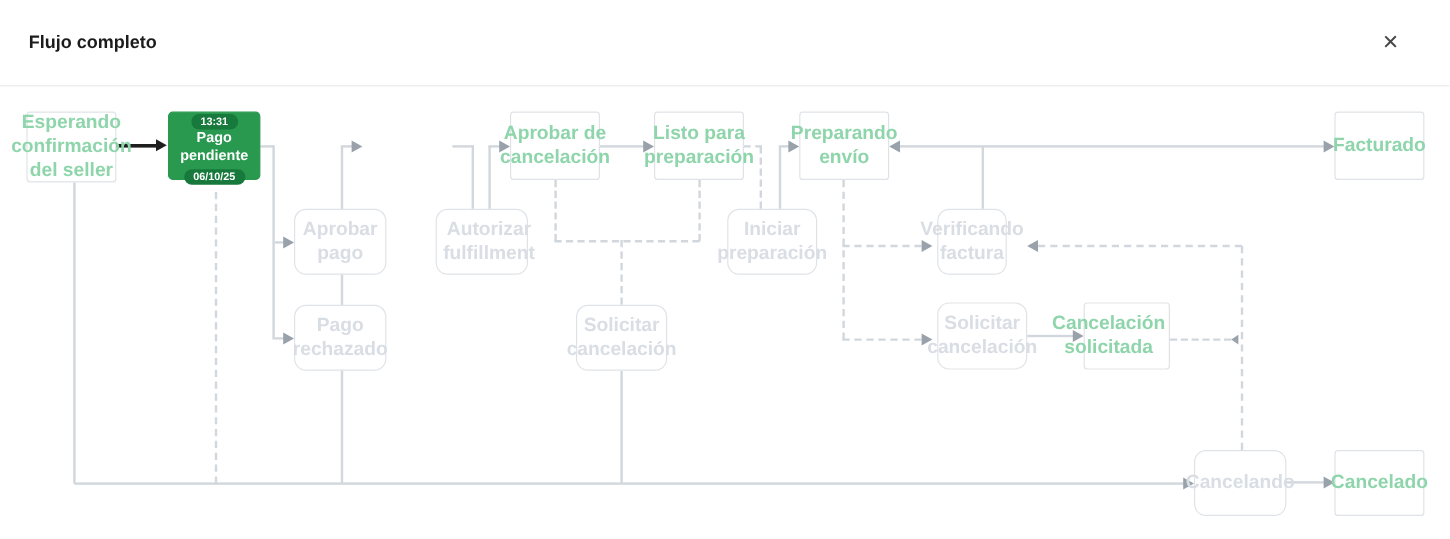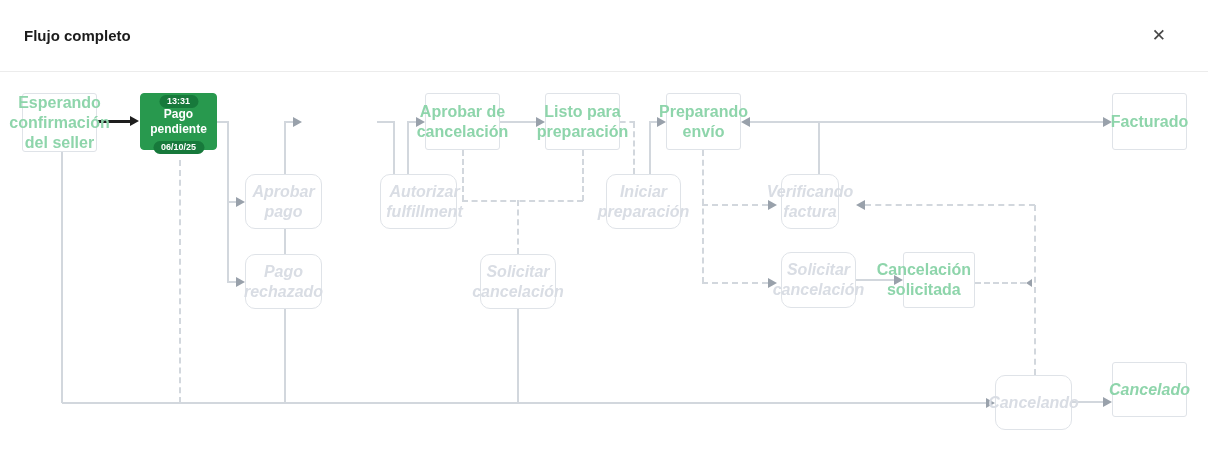--- a/index.html
+++ b/index.html
@@ -27,21 +27,21 @@
          border-top:5px solid transparent;border-bottom:5px solid transparent;}
   .arrow.r{border-left:9px solid var(--arrow);}
   .arrow.l{border-right:9px solid var(--arrow);}
   .arrow.black{border-left-color:var(--black);}
   .arrow.small{border-top-width:4px;border-bottom-width:4px;border-right-width:6px;}
   .node{position:absolute;background:#fff;border:1px solid var(--border);z-index:2;
         display:flex;align-items:center;justify-content:center;text-align:center;
         box-sizing:border-box;font-size:16px;font-weight:600;line-height:1.25;
         padding:2px 3px;}
   .node.state{border-radius:3px;color:var(--stateTxt);}
-  .node.action{border-radius:10px;color:var(--actionTxt);font-style:italic;}
+  .node.action{border-radius:10px;color:var(--actionTxt);}
   .node.active{background:var(--active);border-color:var(--active);color:#fff;
                font-size:12px;font-weight:700;border-radius:4px;}
   .badge{position:absolute;left:50%;transform:translateX(-50%);background:var(--badge);
          color:#fff;font-size:9px;font-weight:700;padding:1px 8px;border-radius:8px;
          white-space:nowrap;z-index:3;}
   .badge.top{top:1px;}
   .badge.bottom{bottom:-5px;}
 </style>
 </head>
 <body>
@@ -114,21 +114,21 @@
       </div>
       <div class="node state" style="left: 666px; top: 93px; width: 75px; height: 57px;">
         <span>Preparando envío</span>
       </div>
       <div class="node state" style="left: 1112px; top: 93px; width: 75px; height: 57px;">
         <span>Facturado</span>
       </div>
       <div class="node action" style="left: 245px; top: 174px; width: 77px; height: 55px;">
         <span>Aprobar pago</span>
       </div>
-      <div class="node action" style="left: 380px; top: 174px; width: 77px; height: 55px; padding-left: 15px;">
+      <div class="node action" style="left: 363px; top: 174px; width: 77px; height: 55px; padding-left: 15px;">
         <span>Autorizar fulfillment</span>
       </div>
       <div class="node action" style="left: 606px; top: 174px; width: 75px; height: 55px; align-items: center;">
         <span>Iniciar preparación</span>
       </div>
       <div class="node action" style="left: 781px; top: 174px; width: 58px; height: 55px;">
         <span>Verificando factura</span>
       </div>
       <div class="node action" style="left: 245px; top: 254px; width: 77px; height: 55px;">
         <span>Pago rechazado</span>
@@ -138,21 +138,21 @@
       </div>
       <div class="node action" style="left: 781px; top: 252px; width: 75px; height: 56px;">
         <span>Solicitar cancelación</span>
       </div>
       <div class="node state" style="left: 903px; top: 252px; width: 72px; height: 56px; justify-content: flex-end;">
         <span>Cancelación solicitada</span>
       </div>
       <div class="node action" style="left: 995px; top: 375px; width: 77px; height: 55px;">
         <span>Cancelando</span>
       </div>
-      <div class="node state" style="left: 1112px; top: 362px; width: 75px; height: 55px; font-style: italic;">
+      <div class="node state" style="left: 1112px; top: 375px; width: 75px; height: 55px;">
         <span>Cancelado</span>
       </div>
     </div>
   <div class="header">
     <h1 class="title">Flujo completo</h1>
     <button class="close-btn">✕</button>
   </div>
   <div class="divider"></div>
 </div>
 

